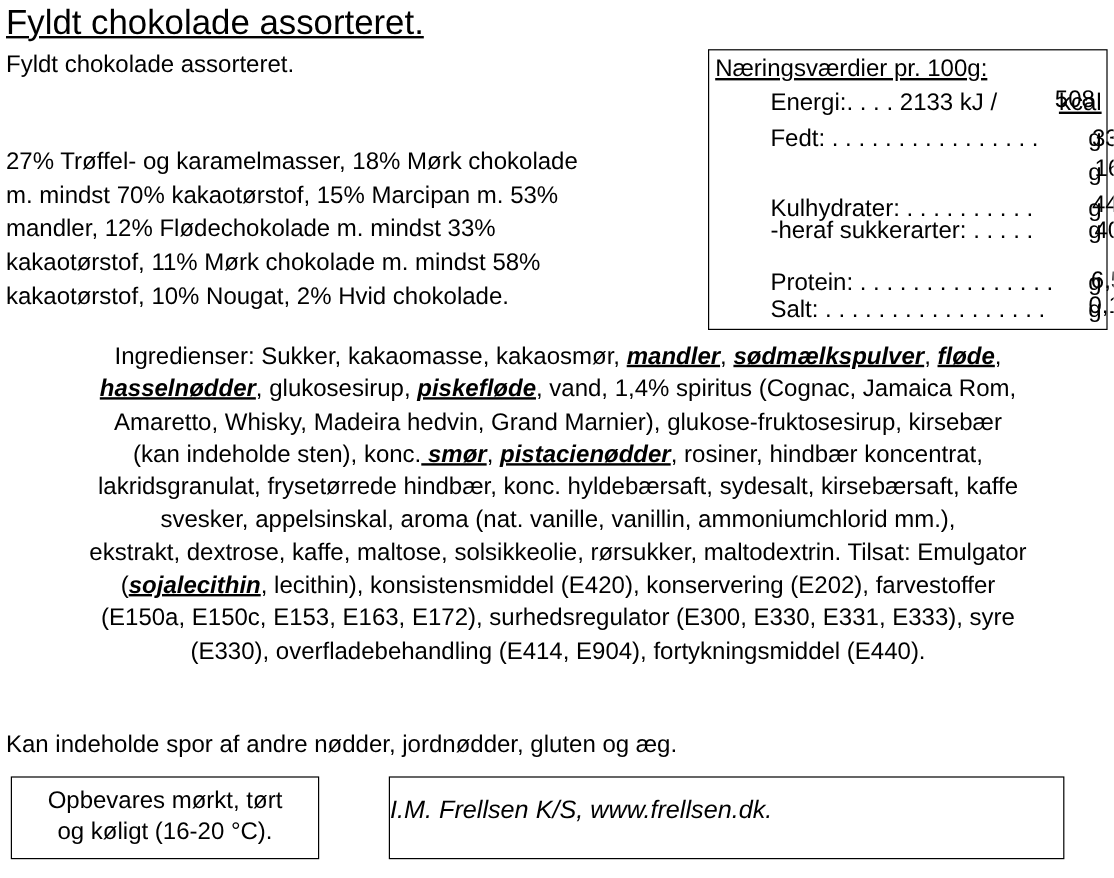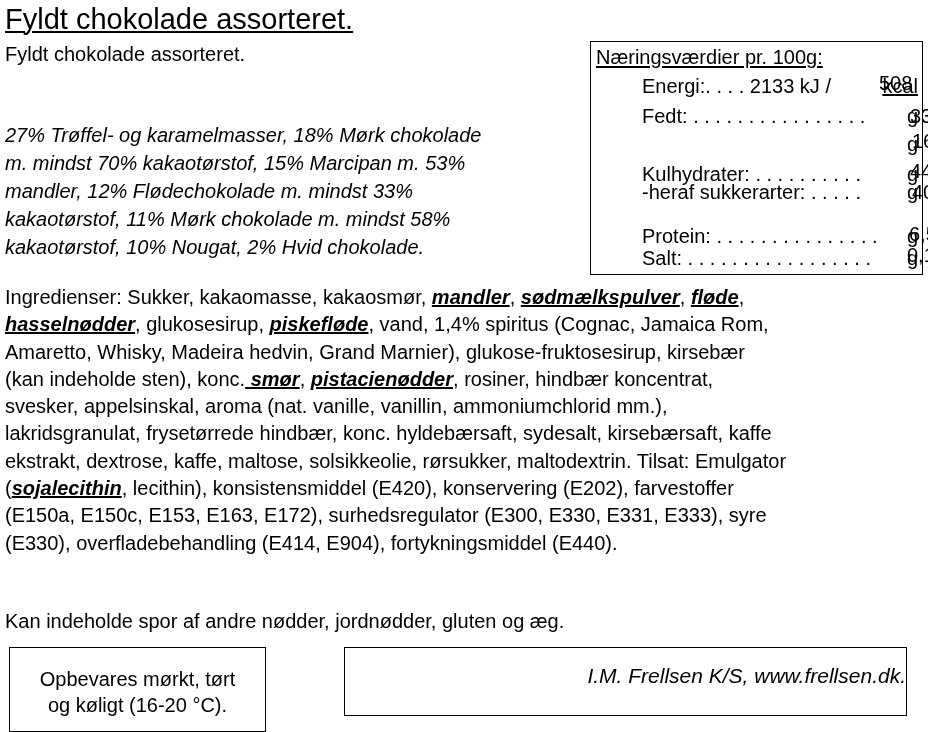--- a/index.html
+++ b/index.html
@@ -34,21 +34,20 @@
       line-height: 24px;
       white-space: nowrap;
     }
     .composition {
       position: absolute;
       left: 5px;
       top: 121px;
       width: 575px;
       font-size: 20px;
       line-height: 28px;
-      font-style: italic;
     }
     .composition .line { display: block; white-space: nowrap; }
 
     .nutrition {
       position: absolute;
       left: 590px;
       top: 41px;
       width: 333px;
       height: 234px;
       border: 1.5px solid #000;
@@ -78,64 +77,63 @@
     .nut-row .unit { position: absolute; right: 0; text-decoration: underline; }
 
     .ingredients {
       position: absolute;
       left: 5px;
       top: 284px;
       width: 920px;
       font-size: 20px;
       line-height: 27.3px;
     }
-    .ingredients .line { display: block; white-space: nowrap; }
+    .ingredients .line { display: block; white-space: nowrap; text-align: center; }
     .allergen {
       font-weight: bold;
       font-style: italic;
       text-decoration: underline;
       text-decoration-thickness: 2px;
     }
 
     .traces {
       position: absolute;
       left: 5px;
       top: 608px;
       font-size: 20px;
       line-height: 26px;
       white-space: nowrap;
     }
     .storage-box {
       position: absolute;
       left: 9px;
       top: 647px;
       width: 257px;
-      height: 85px;
+      height: 69px;
       border: 1.5px solid #000;
       box-sizing: border-box;
       font-size: 20px;
       line-height: 26px;
       text-align: center;
-      padding-top: 18px;
+      padding-top: 6px;
     }
     .storage-box span { display: block; }
     .maker-box {
       position: absolute;
       left: 324px;
       top: 647px;
       width: 563px;
       height: 69px;
       border: 1.5px solid #000;
       box-sizing: border-box;
       font-size: 21px;
       font-style: italic;
-      text-align: right;
+      text-align: left;
       line-height: 26px;
       padding-top: 15px;
-      margin-left: 20px;
     }
   </style>
 </head>
 <body>
 
 <div class="title">Fyldt chokolade assorteret.</div>
 <div class="subtitle">Fyldt chokolade assorteret.</div>
 
 <div class="composition">
   <span class="line">27% Trøffel- og karamelmasser, 18% Mørk chokolade</span>
@@ -182,22 +180,22 @@
     <span class="val" style="left:265px;top:-3px">0,11</span>
     <span class="unit">g</span>
   </div>
 </div>
 
 <div class="ingredients">
   <span class="line"><span>Ingredienser: Sukker, kakaomasse, kakaosmør, </span><span class="allergen">mandler</span><span>, </span><span class="allergen">sødmælkspulver</span><span>, </span><span class="allergen">fløde</span><span>,</span></span>
   <span class="line"><span class="allergen">hasselnødder</span><span>, glukosesirup, </span><span class="allergen">piskefløde</span><span>, vand, 1,4% spiritus (Cognac, Jamaica Rom,</span></span>
   <span class="line">Amaretto, Whisky, Madeira hedvin, Grand Marnier), glukose-fruktosesirup, kirsebær</span>
   <span class="line"><span>(kan indeholde sten), konc.</span><span class="allergen"> smør</span><span>, </span><span class="allergen">pistacienødder</span><span>, rosiner, hindbær koncentrat,</span></span>
+  <span class="line">lakridsgranulat,  frysetørrede hindbær, konc. hyldebærsaft, sydesalt, kirsebærsaft, kaffe</span>
   <span class="line">svesker, appelsinskal, aroma (nat. vanille, vanillin, ammoniumchlorid mm.),</span>
-  <span class="line">lakridsgranulat,  frysetørrede hindbær, konc. hyldebærsaft, sydesalt, kirsebærsaft, kaffe</span>
   <span class="line">ekstrakt, dextrose, kaffe, maltose, solsikkeolie, rørsukker, maltodextrin. Tilsat: Emulgator</span>
   <span class="line"><span>(</span><span class="allergen">sojalecithin</span><span>, lecithin), konsistensmiddel (E420), konservering (E202), farvestoffer</span></span>
   <span class="line">(E150a, E150c, E153, E163, E172), surhedsregulator (E300, E330, E331, E333), syre</span>
   <span class="line">(E330), overfladebehandling (E414, E904), fortykningsmiddel (E440).</span>
 </div>
 
 <div class="traces">Kan indeholde spor af andre nødder, jordnødder, gluten og æg.</div>
 
 <div class="storage-box">
   <span>Opbevares mørkt, tørt</span>

